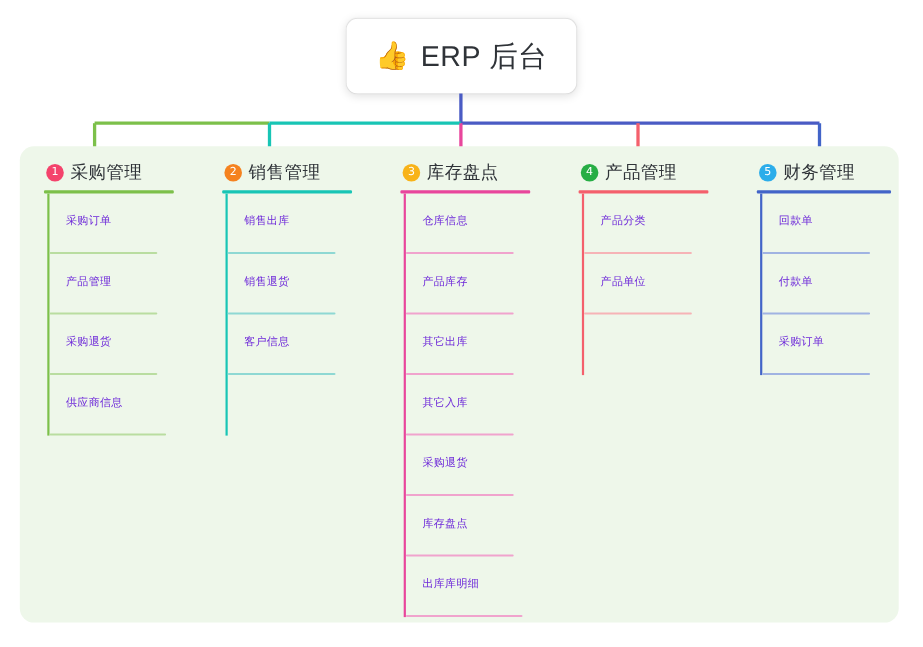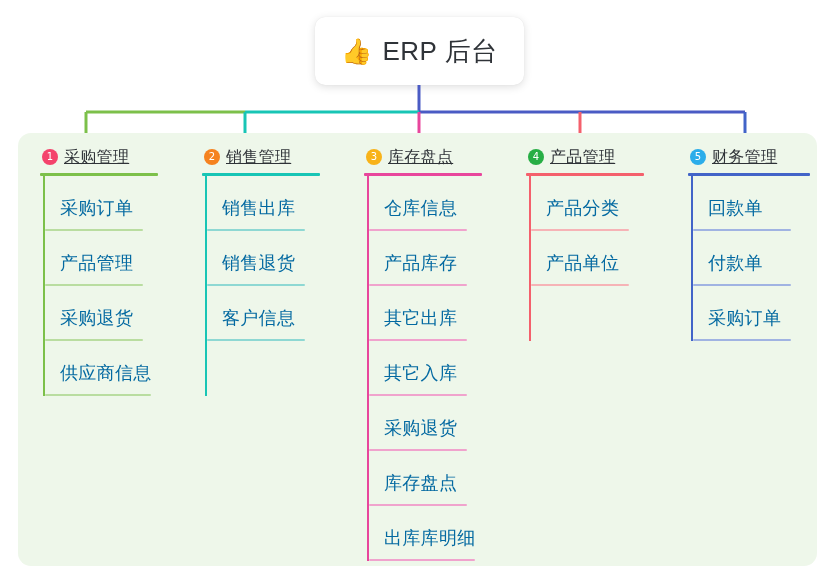--- a/index.html
+++ b/index.html
@@ -94,21 +94,20 @@
     font-size: 10px;
     line-height: 16px;
     text-align: center;
     flex: 0 0 auto;
     font-family: "DejaVu Sans", sans-serif;
   }
   .col-title {
     font-size: 16px;
     color: #2f3338;
     letter-spacing: 0.3px;
-    text-decoration: underline;
   }
   .header-rule {
     height: 3px;
     margin-top: 6px;
     border-radius: 1px;
   }
 
   
   .leaves {
     position: relative;
@@ -123,23 +122,23 @@
   }
   .leaf {
     position: relative;
     height: 55px;
     box-sizing: border-box;
     padding-left: 17px;
   }
   .leaf-label {
     position: absolute;
     left: 17px;
-    bottom: 11px;
-    font-size: 18px;
-    color: #0369a1;
+    bottom: 23px;
+    font-size: 10px;
+    color: #6d28d9;
     white-space: nowrap;
     letter-spacing: 0.3px;
   }
   .leaf-rule {
     position: absolute;
     left: 2px;
     bottom: 0;
     height: 2px;
     width: 98px;
     border-radius: 1px;

